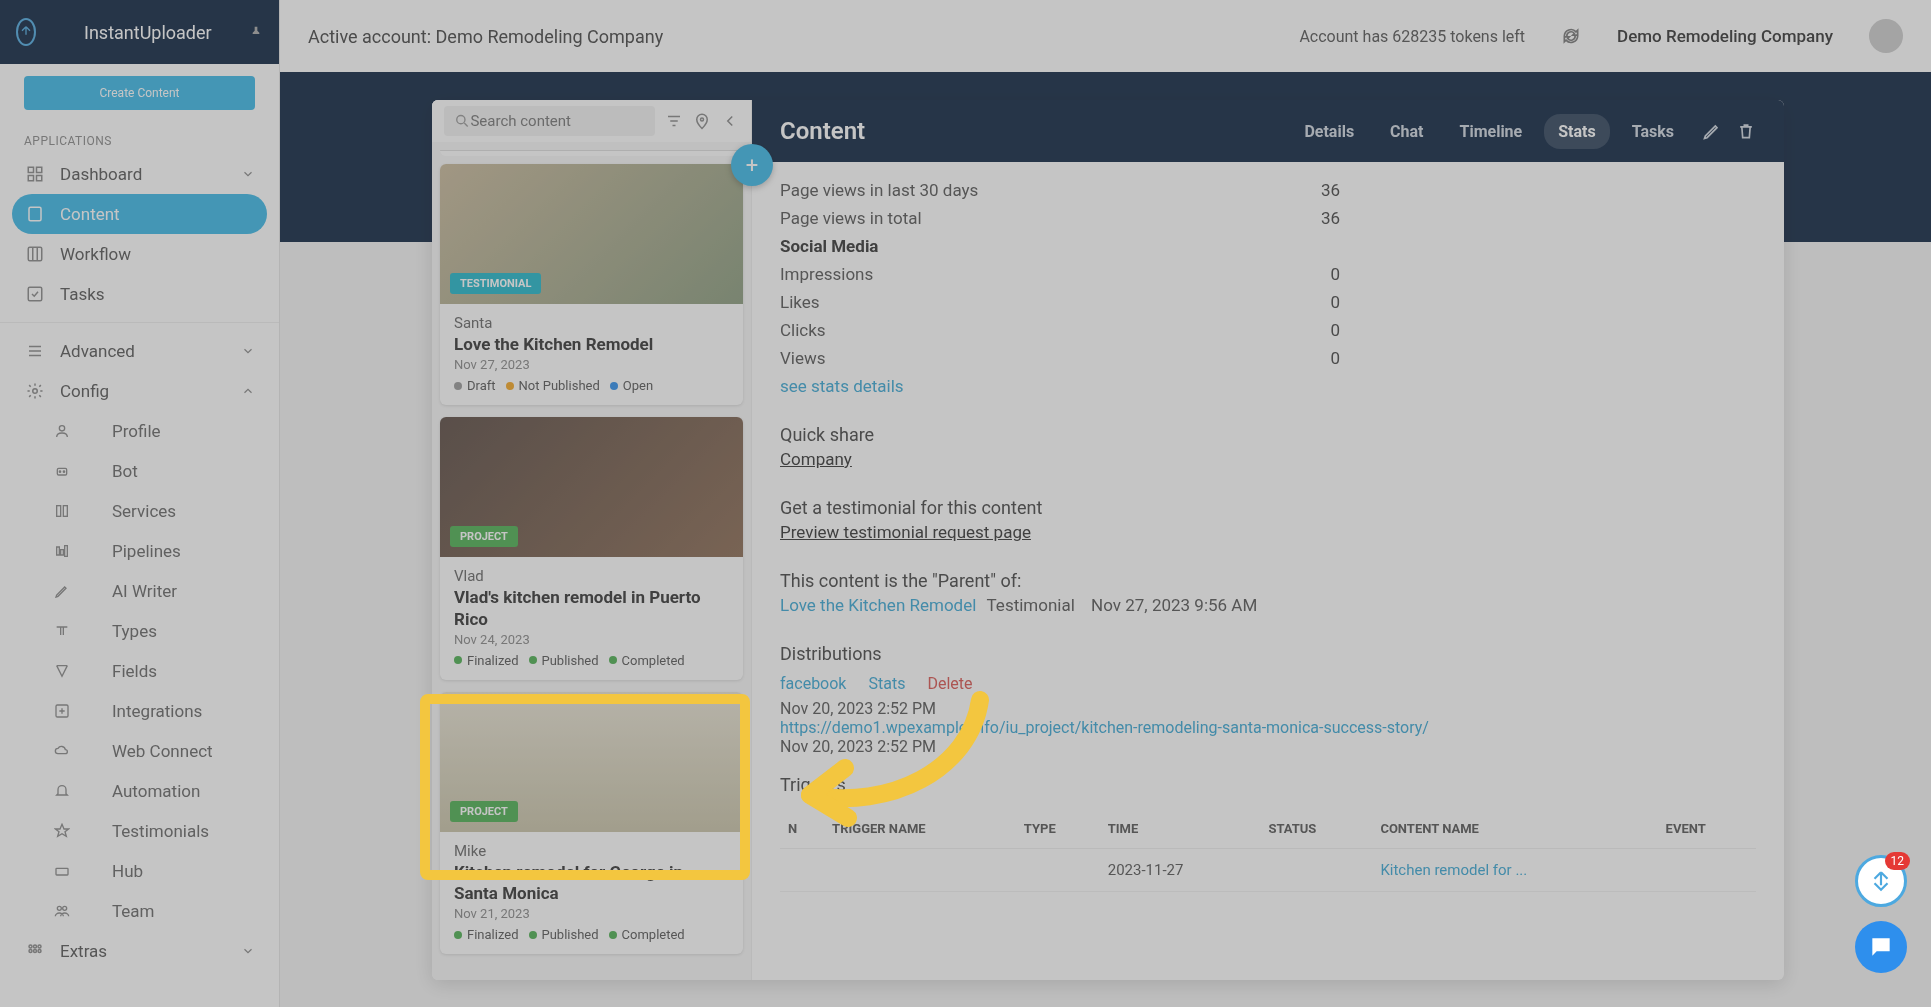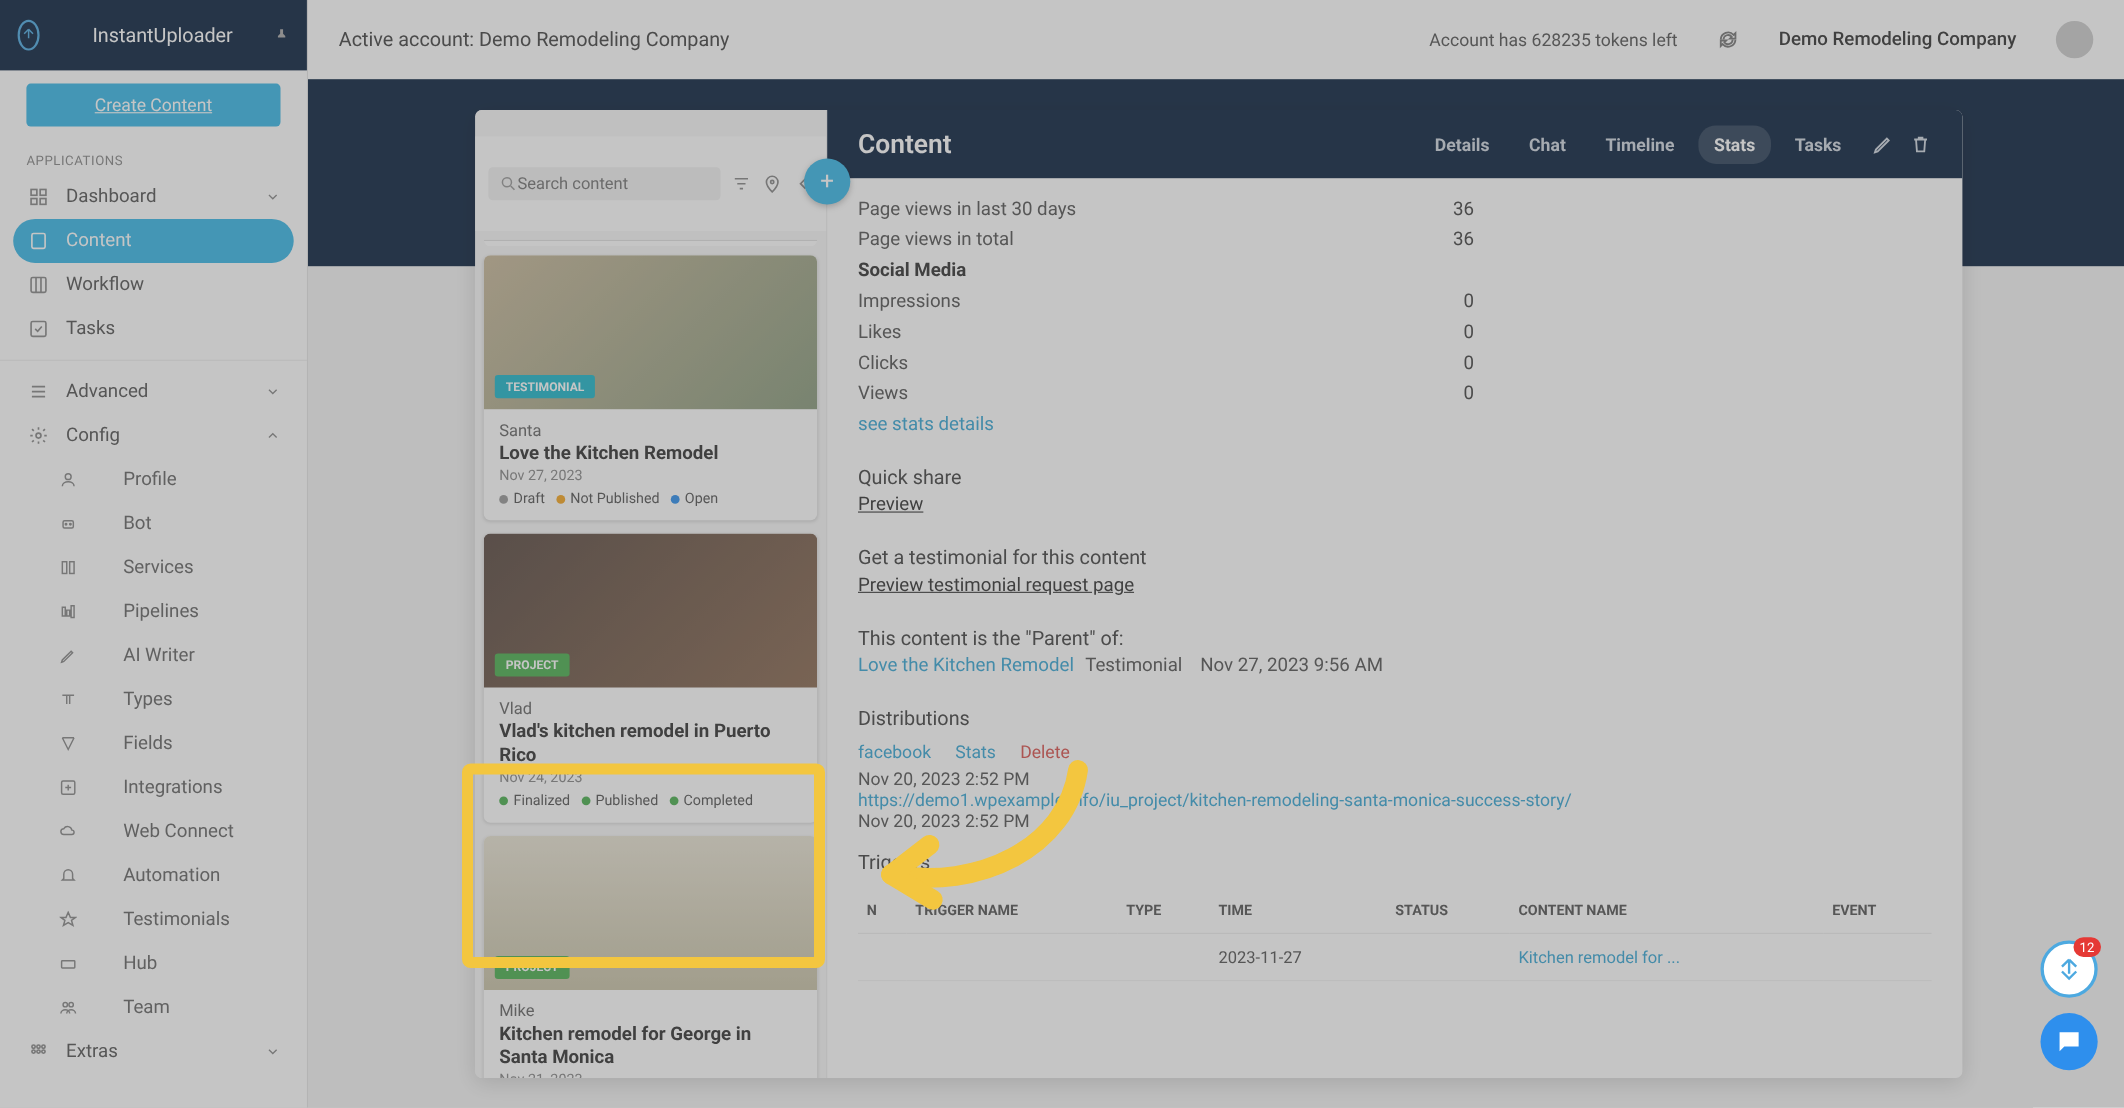--- a/index.html
+++ b/index.html
@@ -5,21 +5,21 @@
 * { box-sizing: border-box; margin: 0; padding: 0; font-family: -apple-system, BlinkMacSystemFont, "Segoe UI", Roboto, sans-serif; }
 body { background: #f5f5f5; width: 1931px; height: 1007px; overflow: hidden; position: relative; }
 
 
 .sidebar { position: absolute; left: 0; top: 0; width: 280px; height: 100%; background: #fff; border-right: 1px solid #e5e5e5; }
 .sidebar-header { height: 64px; background: #0c2340; display: flex; align-items: center; padding: 0 16px; color: #fff; gap: 36px; }
 .logo-icon { width: 28px; height: 28px; border: 2px solid #4da9e0; border-radius: 50%; display: flex; align-items: center; justify-content: center; margin-right: 12px; }
 .logo-icon svg { width: 16px; height: 16px; }
 .brand { font-size: 18px; font-weight: 400; flex: 1; }
 .pin-icon { color: #aaa; }
-.create-btn { margin: 12px 24px; background: #39b7e6; color: #fff; border: none; border-radius: 4px; padding: 10px 17px; font-size: 16px; cursor: pointer; width: calc(100% - 48px); text-decoration: underline; }
+.create-btn { margin: 12px 24px; background: #39b7e6; color: #fff; border: none; border-radius: 4px; padding: 10px 17px; font-size: 12px; cursor: pointer; width: calc(100% - 48px); }
 .nav-section-label { font-size: 12px; color: #888; padding: 12px 24px 6px; letter-spacing: 0.5px; }
 .nav-item { display: flex; align-items: center; padding: 10px 24px; color: #555; font-size: 17px; cursor: pointer; }
 .nav-item.active { background: #39b7e6; color: #fff; border-radius: 24px; margin: 0 12px; padding: 10px 12px; }
 .nav-item .icon { width: 22px; margin-right: 14px; display: inline-flex; align-items: center; justify-content: center; }
 .nav-item .chev { margin-left: auto; }
 .nav-sub-item { display: flex; align-items: center; padding: 10px 24px 10px 54px; color: #666; font-size: 17px; cursor: pointer; gap: 24px; }
 .nav-sub-item .icon { width: 22px; margin-right: 12px; display: inline-flex; }
 .nav-divider { border-top: 1px solid #eee; margin: 8px 0; }
 
 
@@ -32,21 +32,21 @@
 .avatar { width: 34px; height: 34px; border-radius: 50%; background: #ccc; }
 
 
 .dark-strip { position: absolute; left: 280px; right: 0; top: 72px; height: 170px; background: #0c2340; }
 
 
 .panel { position: absolute; left: 432px; top: 100px; width: 1352px; height: 880px; background: #fff; border-radius: 6px; box-shadow: 0 4px 20px rgba(0,0,0,0.15); display: flex; overflow: hidden; }
 
 
 .content-list { width: 320px; border-right: 1px solid #eee; display: flex; flex-direction: column; background: #f7f7f7; }
-.list-header { display: flex; align-items: center; padding: 28px 12px; gap: 10px; background: #fff; margin-top: 24px; }
+.list-header { display: flex; align-items: center; padding: 6px 12px; gap: 10px; background: #fff; }
 .search-box { flex: 1; display: flex; align-items: center; background: #f1f1f1; border-radius: 4px; padding: 6px 10px; }
 .search-box input { border: none; background: transparent; outline: none; font-size: 15px; width: 100%; color: #666; }
 .hdr-icon { color: #888; cursor: pointer; }
 .list-body { flex: 1; overflow-y: auto; padding: 8px; }
 .card { background: #fff; border-radius: 6px; margin-bottom: 12px; box-shadow: 0 1px 3px rgba(0,0,0,0.12); overflow: hidden; }
 .card-img { height: 140px; background: linear-gradient(135deg,#c8b89a,#8a9b7d); position: relative; }
 .card-img.room { background: linear-gradient(135deg,#5a4a42,#8a6a52); }
 .card-img.kitchen2 { background: linear-gradient(180deg,#e8e3d3,#c9c3a8); }
 .card-tag { position: absolute; bottom: 10px; left: 10px; font-size: 11px; font-weight: 700; padding: 4px 10px; border-radius: 3px; color: #fff; }
 .tag-testimonial { background: #1fb6c9; }
@@ -501,21 +501,21 @@
           <span class="label">Clicks</span>
           <span class="value">0</span>
         </div>
       <div class="stat-row">
           <span class="label">Views</span>
           <span class="value">0</span>
         </div>
       <div class="small-gap"><a class="link">see stats details</a></div>
 
       <div class="section-h">Quick share</div>
-      <div><a class="underline">Preview</a></div>
+      <div><a class="underline">Company</a></div>
 
       <div class="section-h">Get a testimonial for this content</div>
       <div><a class="underline">Preview testimonial request page</a></div>
 
       <div class="section-h">This content is the "Parent" of:</div>
       <div class="child-row">
         <a class="cl">Love the Kitchen Remodel</a>
         <span class="ct">Testimonial</span>
         <span class="ct">Nov 27, 2023 9:56 AM</span>
       </div>

